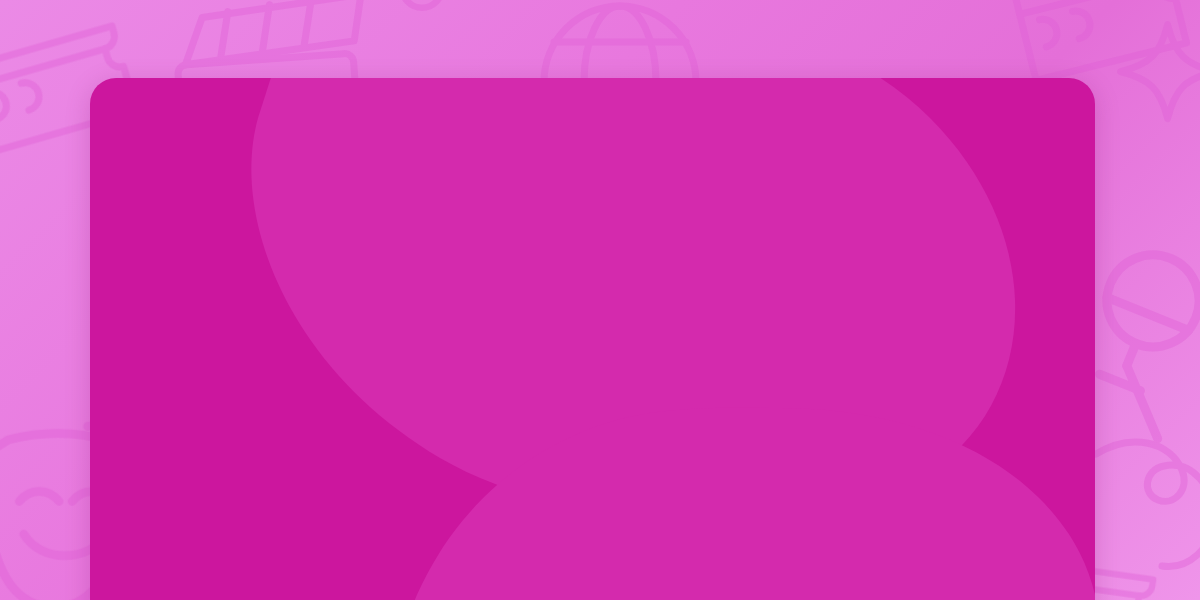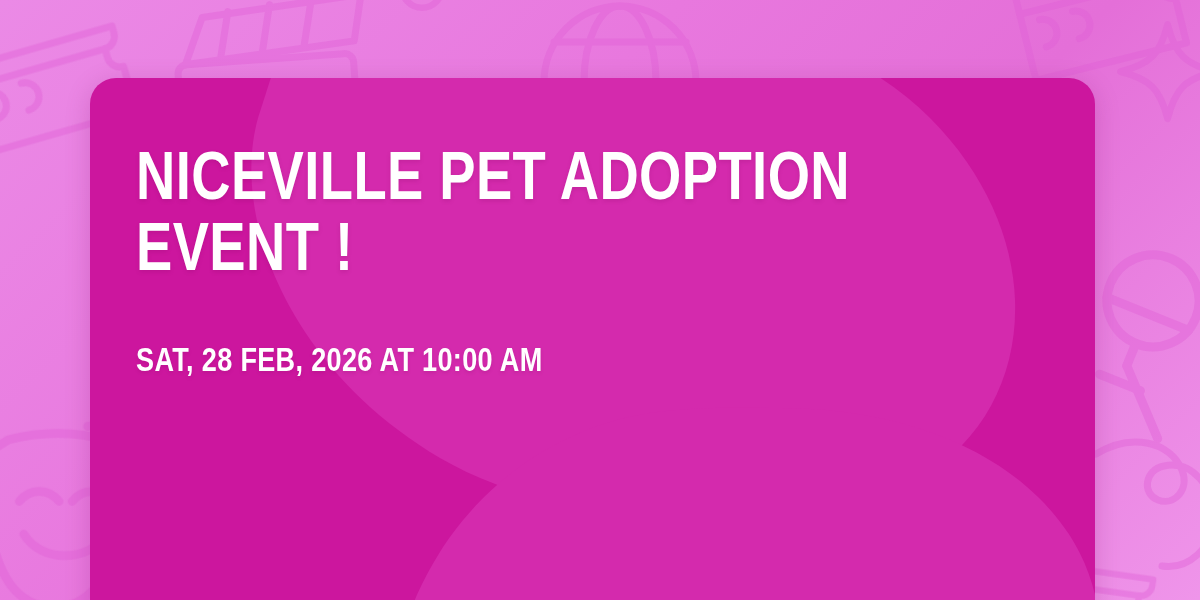--- a/index.html
+++ b/index.html
@@ -186,19 +186,15 @@
                  Z"></path>
         <path d="M690 330
                  C 880 330 1010 430 1010 560
                  L 1010 640 L 300 640
                  C 300 520 380 386 520 344
                  C 575 327 640 330 690 330
                  Z"></path>
       </g>
     </svg>
 
-    <div class="card-content">
-      <h1 class="event-title">Niceville Pet Adoption Event !</h1>
-      <p class="event-datetime">Sat, 28 Feb, 2026 at 10:00 AM</p>
-    </div>
   </div>
 
 </div>
 
 </body></html>

